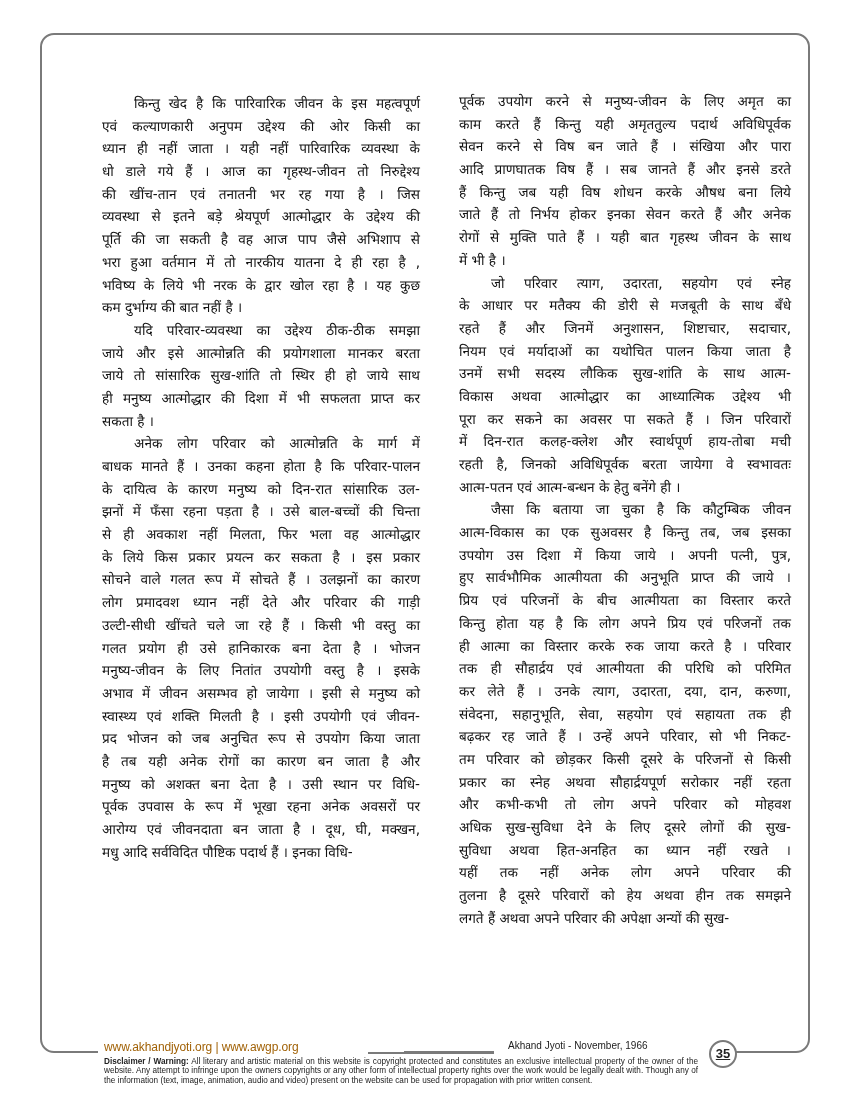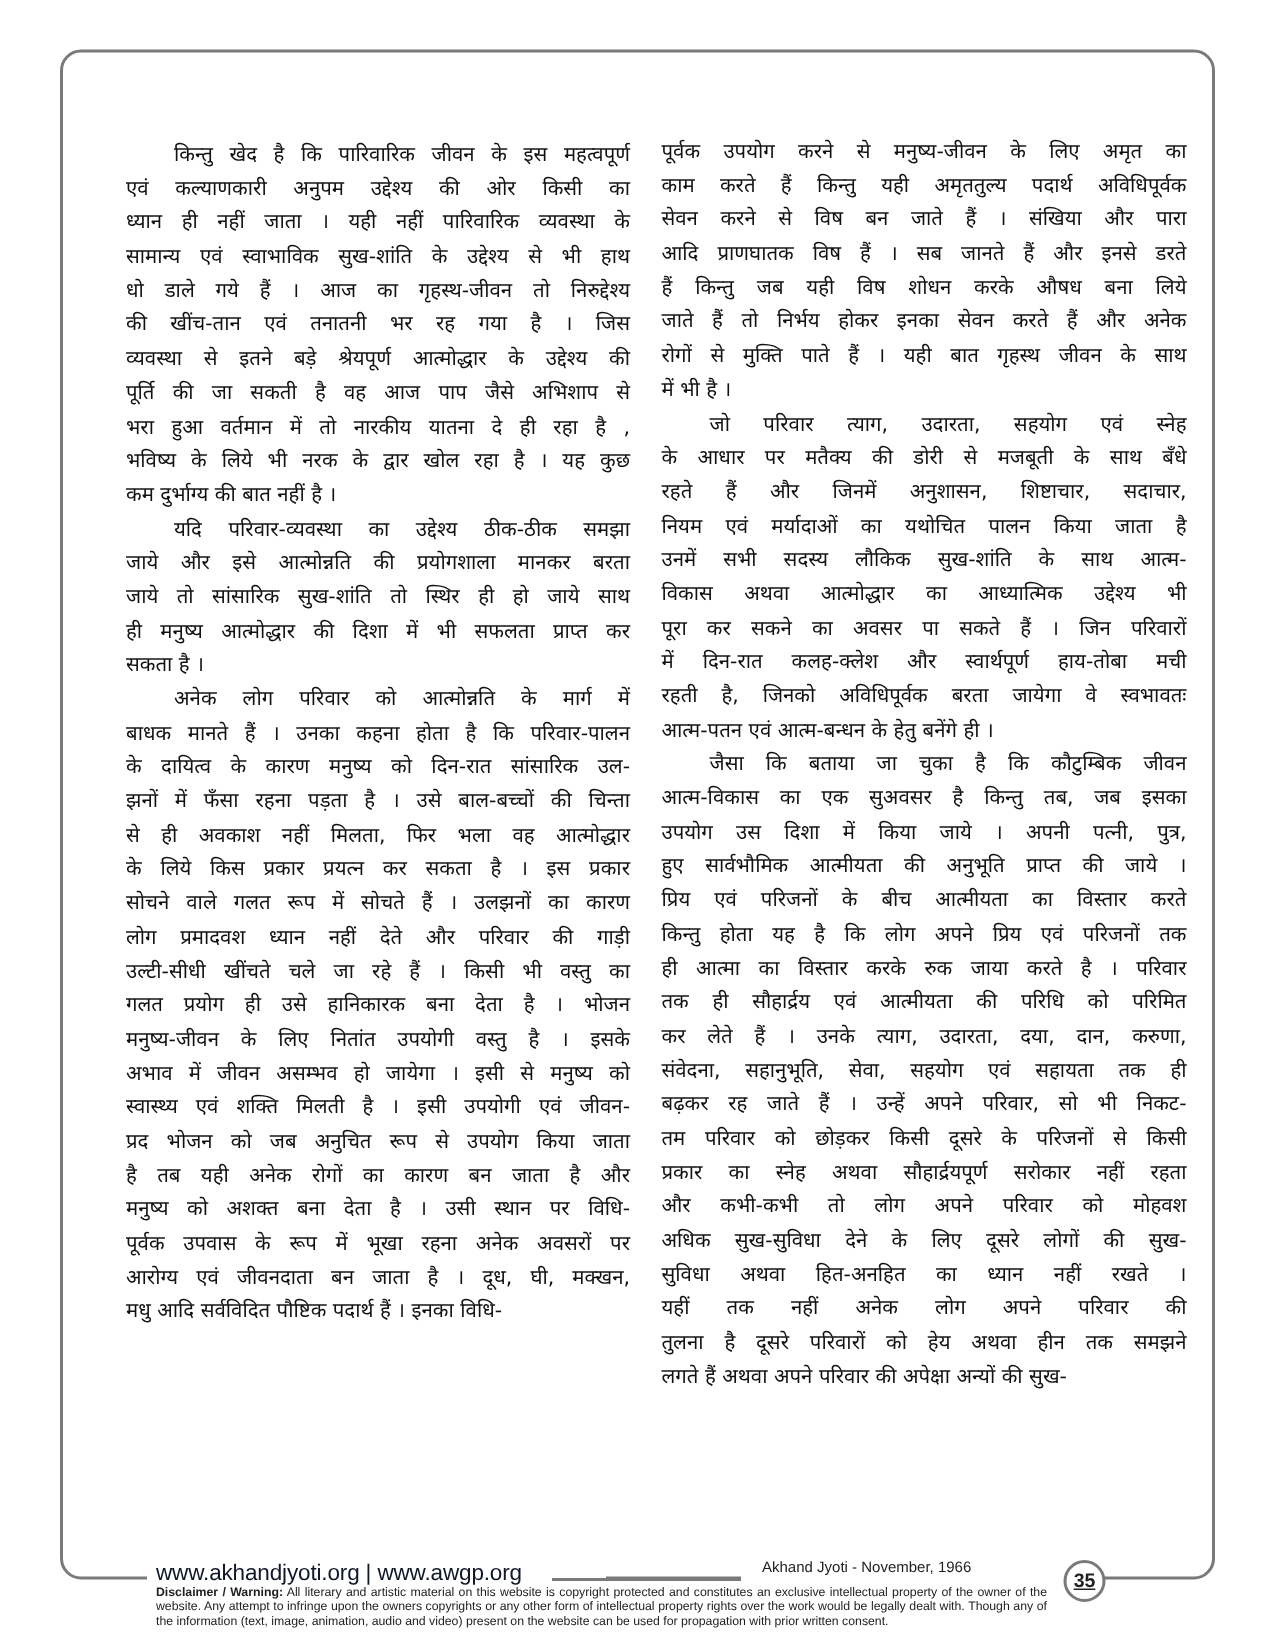--- a/index.html
+++ b/index.html
@@ -4,54 +4,53 @@
 <style>
   html, body { margin: 0; padding: 0; background: #ffffff; }
   body { width: 850px; height: 1100px; position: relative; overflow: hidden;
          font-family: "DejaVu Sans", sans-serif; color: #111; }
   .frame { position: absolute; left: 40px; top: 33px; width: 770px; height: 1020px;
            border: 2px solid #7a7a7a; border-radius: 14px; box-sizing: border-box; }
   .footer-mask-left { position: absolute; left: 98px; top: 1045px; width: 306px; height: 16px; background: #fff; }
   .footer-mask-right { position: absolute; left: 494px; top: 1045px; width: 222px; height: 16px; background: #fff; }
   .footer-rule { position: absolute; height: 2px; background: #7a7a7a; top: 1052px; }
   .site { position: absolute; left: 104px; top: 1040px; font-family: "Liberation Sans", sans-serif;
-          font-size: 15px; color: #0f172a; white-space: nowrap; letter-spacing: -0.1px; }
+          font-size: 12px; color: #a16207; white-space: nowrap; letter-spacing: -0.1px; }
   .issue { position: absolute; left: 508px; top: 1040px; font-family: "Liberation Sans", sans-serif;
            font-size: 10px; color: #222; white-space: nowrap; }
   .pagenum { position: absolute; left: 709px; top: 1040px; width: 24px; height: 24px;
              border: 2px solid #7a7a7a; border-radius: 50%; background: #fff;
              font-family: "Liberation Sans", sans-serif; font-weight: bold; font-size: 13px;
              line-height: 24px; text-align: center; color: #222; text-decoration: underline; }
   .disclaimer { position: absolute; left: 104px; top: 1057px; width: 594px;
                 font-family: "Liberation Sans", sans-serif; font-size: 8.2px; line-height: 9.4px;
                 color: #222; text-align: justify; }
   .disclaimer b { font-weight: bold; }
   .col { position: absolute; top: 92px; font-family: "DejaVu Sans", sans-serif;
          font-size: 13.6px; line-height: 22.7px; color: #111; }
   .col-left { left: 84px; width: 336px; }
   .col-right { left: 441px; width: 350px; top: 90px; }
   .col .line { display: block; white-space: nowrap; text-align: justify; text-align-last: justify; height: 22.7px; overflow: visible; }
   .col .line.last { text-align-last: left; }
   .col .line.indent { padding-left: 32px; }
-  .col .para { display: block; }
+  .col .para { display: block; margin-left: 18px; }
 </style>
 </head>
 <body>
 
 <div class="frame"></div>
 <div class="footer-mask-left"></div>
 <div class="footer-mask-right"></div>
 <div class="footer-rule" style="left:368px; width:126px;"></div>
 
 <div class="col col-left" id="col-left">
     <div class="para">
       <span class="line indent">किन्तु खेद है कि पारिवारिक जीवन के इस महत्वपूर्ण</span>
       <span class="line">एवं कल्याणकारी अनुपम उद्देश्य की ओर किसी का</span>
       <span class="line">ध्यान ही नहीं जाता । यही नहीं पारिवारिक व्यवस्था के</span>
-      <span class="line">सामान्य एवं स्वाभाविक सुख-शांति के उद्देश्य से भी हाथ</span>
       <span class="line">धो डाले गये हैं । आज का गृहस्थ-जीवन तो निरुद्देश्य</span>
       <span class="line">की खींच-तान एवं तनातनी भर रह गया है । जिस</span>
       <span class="line">व्यवस्था से इतने बड़े श्रेयपूर्ण आत्मोद्धार के उद्देश्य की</span>
       <span class="line">पूर्ति की जा सकती है वह आज पाप जैसे अभिशाप से</span>
       <span class="line">भरा हुआ वर्तमान में तो नारकीय यातना दे ही रहा है ,</span>
       <span class="line">भविष्य के लिये भी नरक के द्वार खोल रहा है । यह कुछ</span>
       <span class="line last">कम दुर्भाग्य की बात नहीं है ।</span>
     </div>
     <div class="para">
       <span class="line indent">यदि परिवार-व्यवस्था का उद्देश्य ठीक-ठीक समझा</span>

